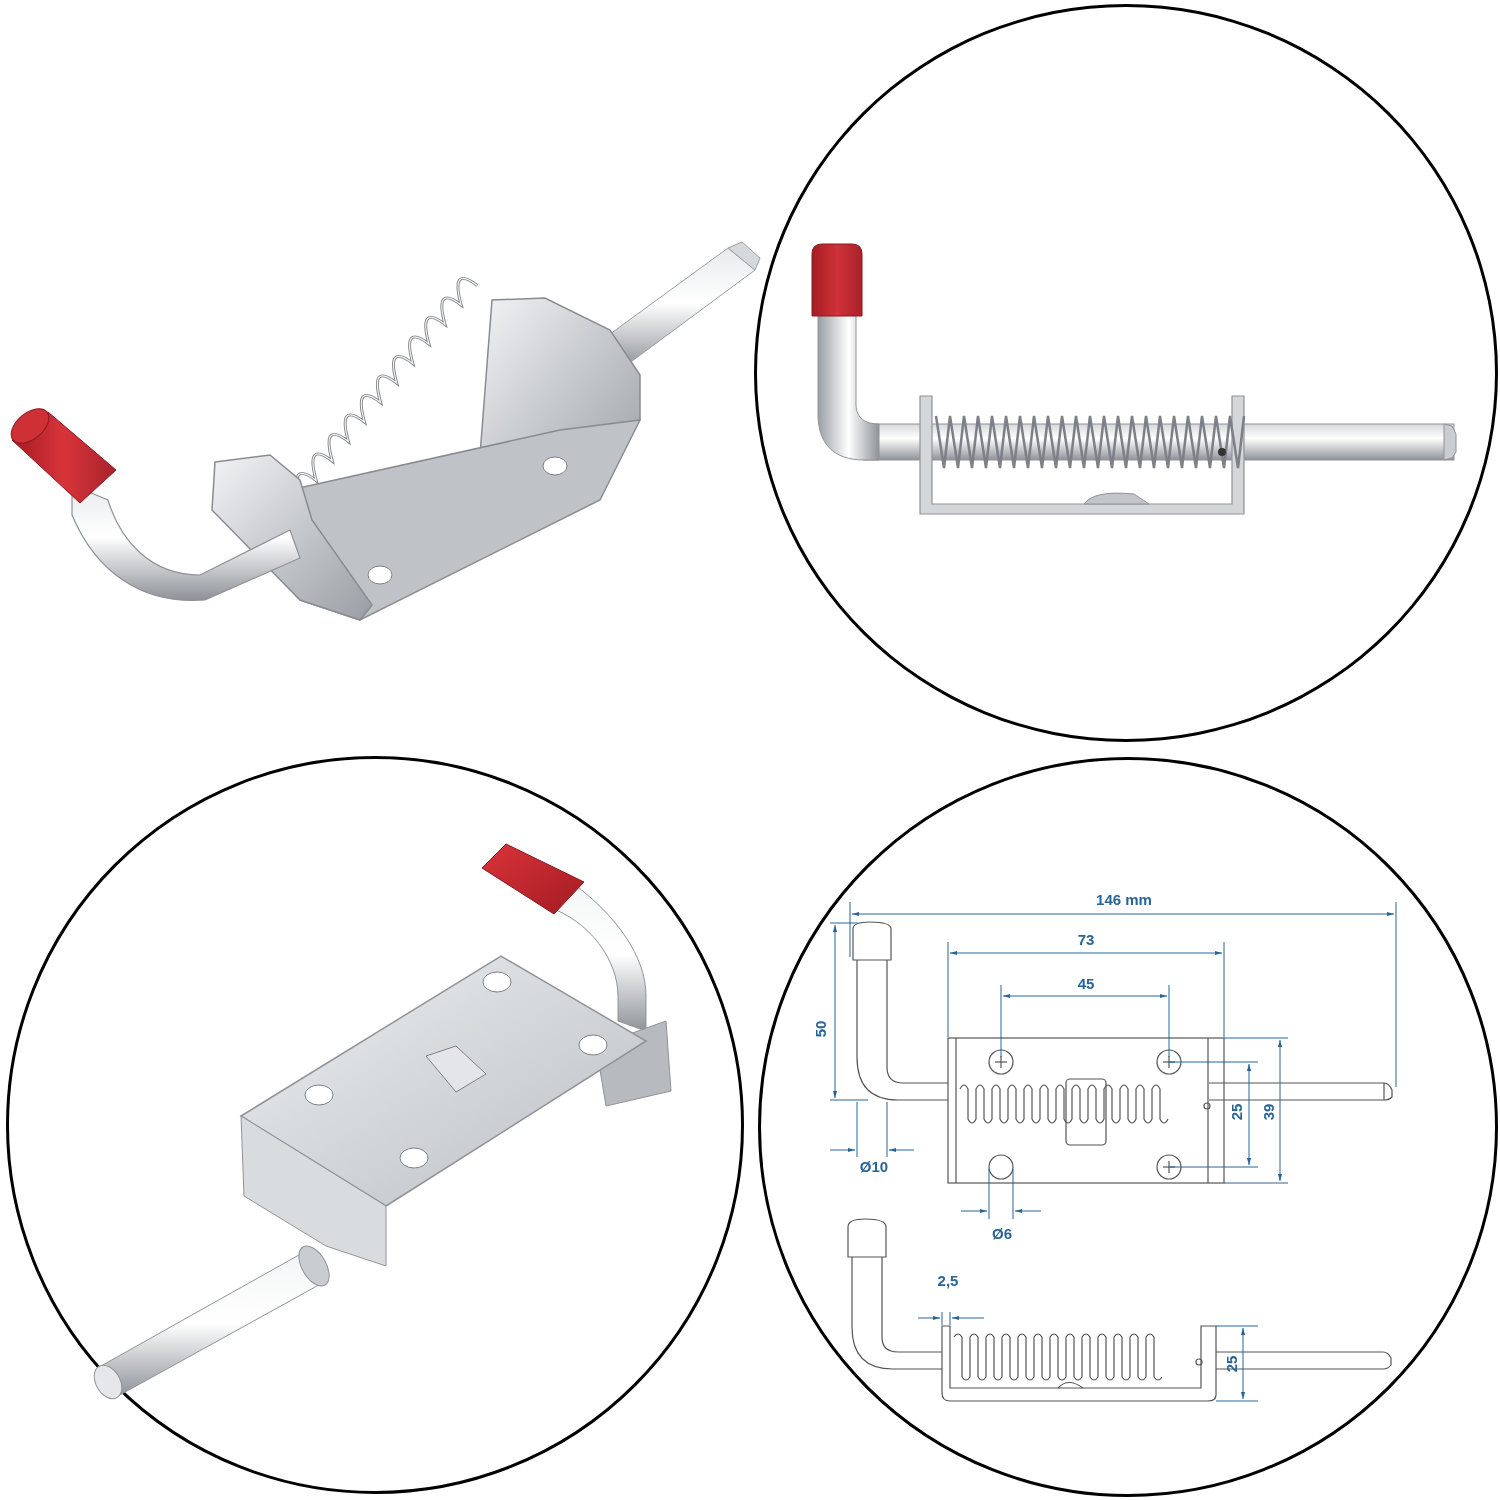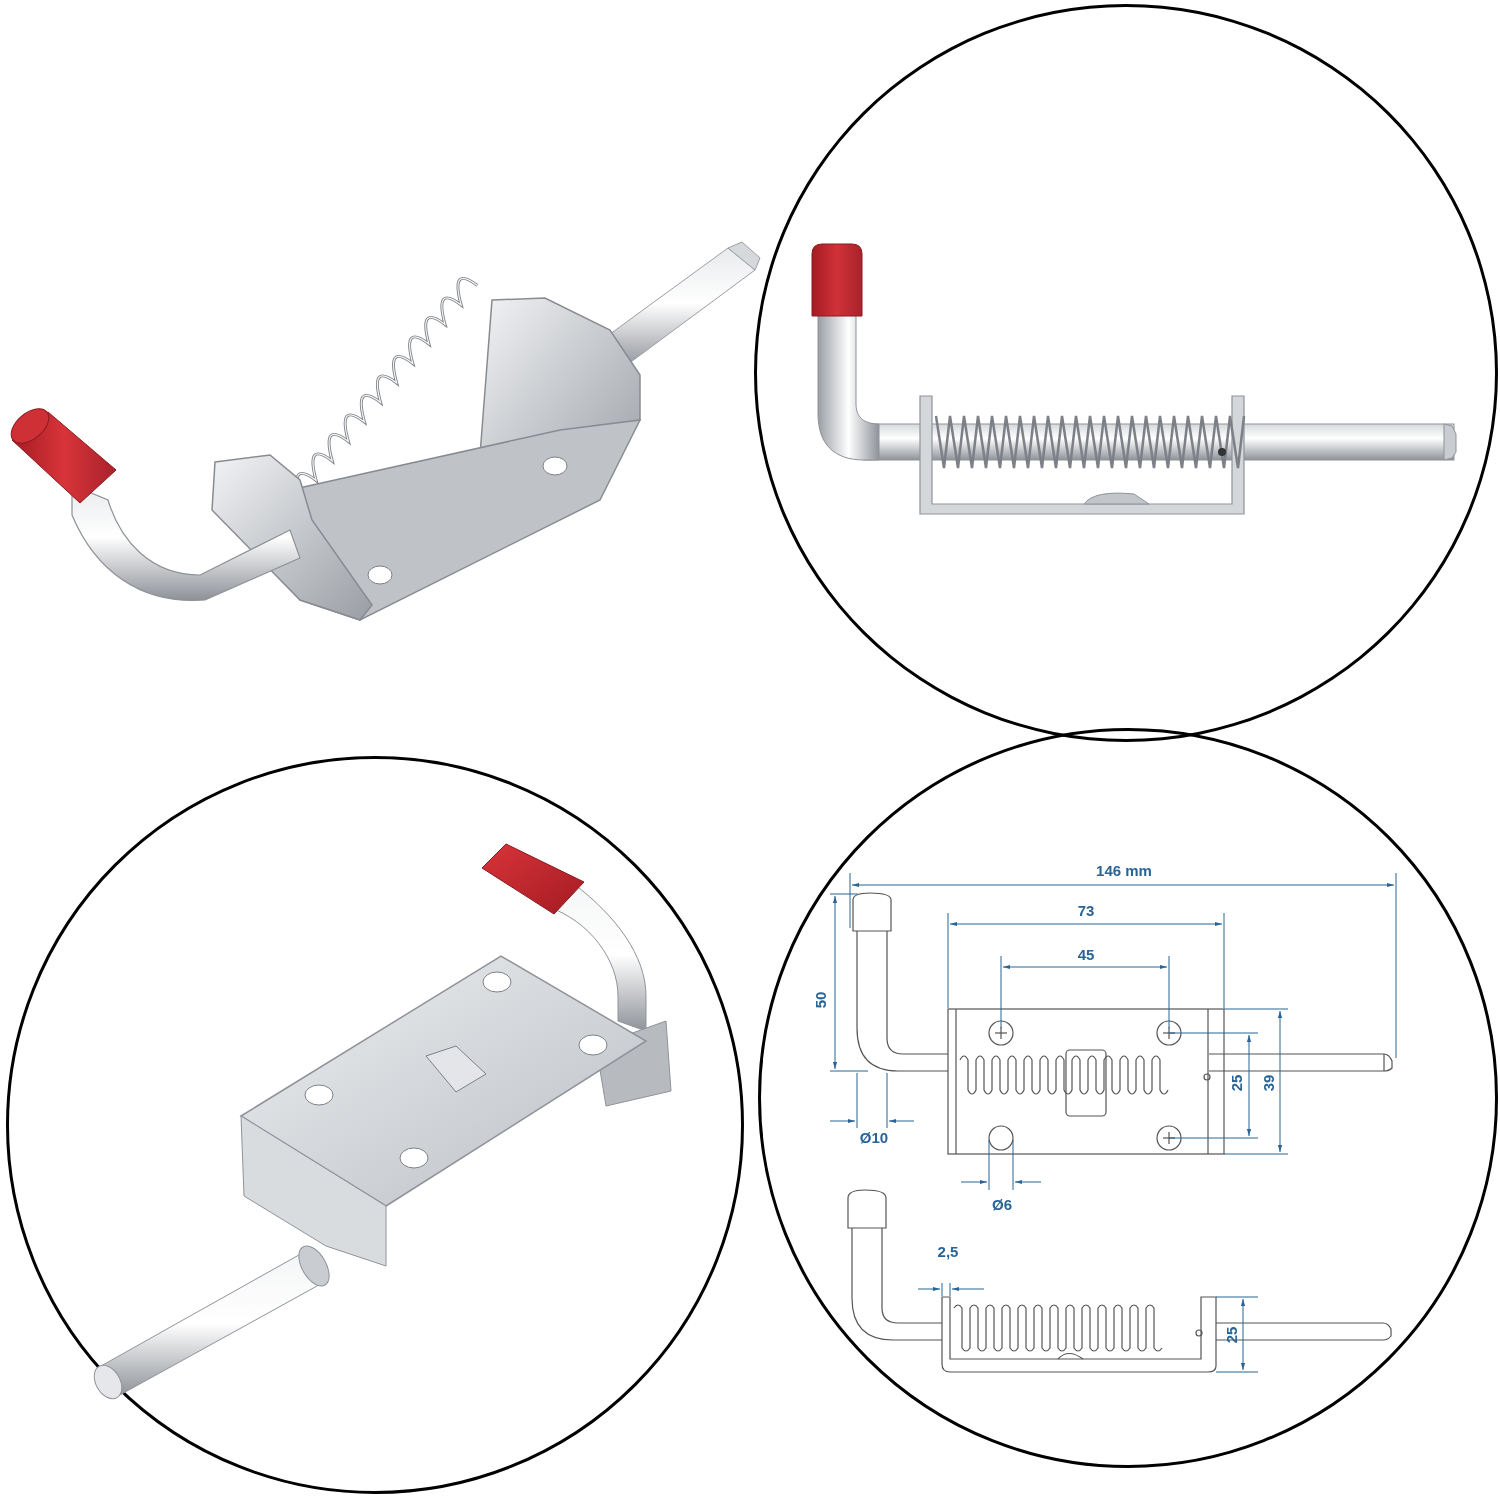--- a/index.html
+++ b/index.html
@@ -141,21 +141,21 @@
     <ellipse cx="408" cy="402" rx="14" ry="10" fill="#ffffff" stroke="#7d8187"></ellipse>
 
     <path d="M420,300 L450,290 L480,318 L450,336 Z" fill="#e3e5e8" stroke="#7d8187"></path>
 
     <path d="M95,610 L300,495 L320,525 L112,640 Z" fill="url(#pinC)" stroke="#8f9399"></path>
     <ellipse cx="102" cy="626" rx="12" ry="18" transform="rotate(-30 102 626)" fill="#e5e7ea" stroke="#8f9399"></ellipse>
     <ellipse cx="308" cy="510" rx="12" ry="22" transform="rotate(-30 308 510)" fill="#c9ccd0" stroke="#8f9399"></ellipse>
   </svg>
 </div>
 
-<div class="panel" style="left:758px;top:728px;width:740px;height:740px;">
+<div class="panel" style="left:758px;top:757px;width:740px;height:740px;">
   <div class="circle-frame" style="left:0;top:0;width:740px;height:740px;"></div>
   <svg width="740" height="740">
     <defs>
       <marker id="arr" viewBox="0 0 10 10" refX="10" refY="5" markerWidth="7" markerHeight="7" orient="auto-start-reverse">
         <path d="M0,2 L10,5 L0,8 Z" fill="#2a6496"></path>
       </marker>
     </defs>
 
     <g stroke="#555" stroke-width="1.2" fill="none">
 

